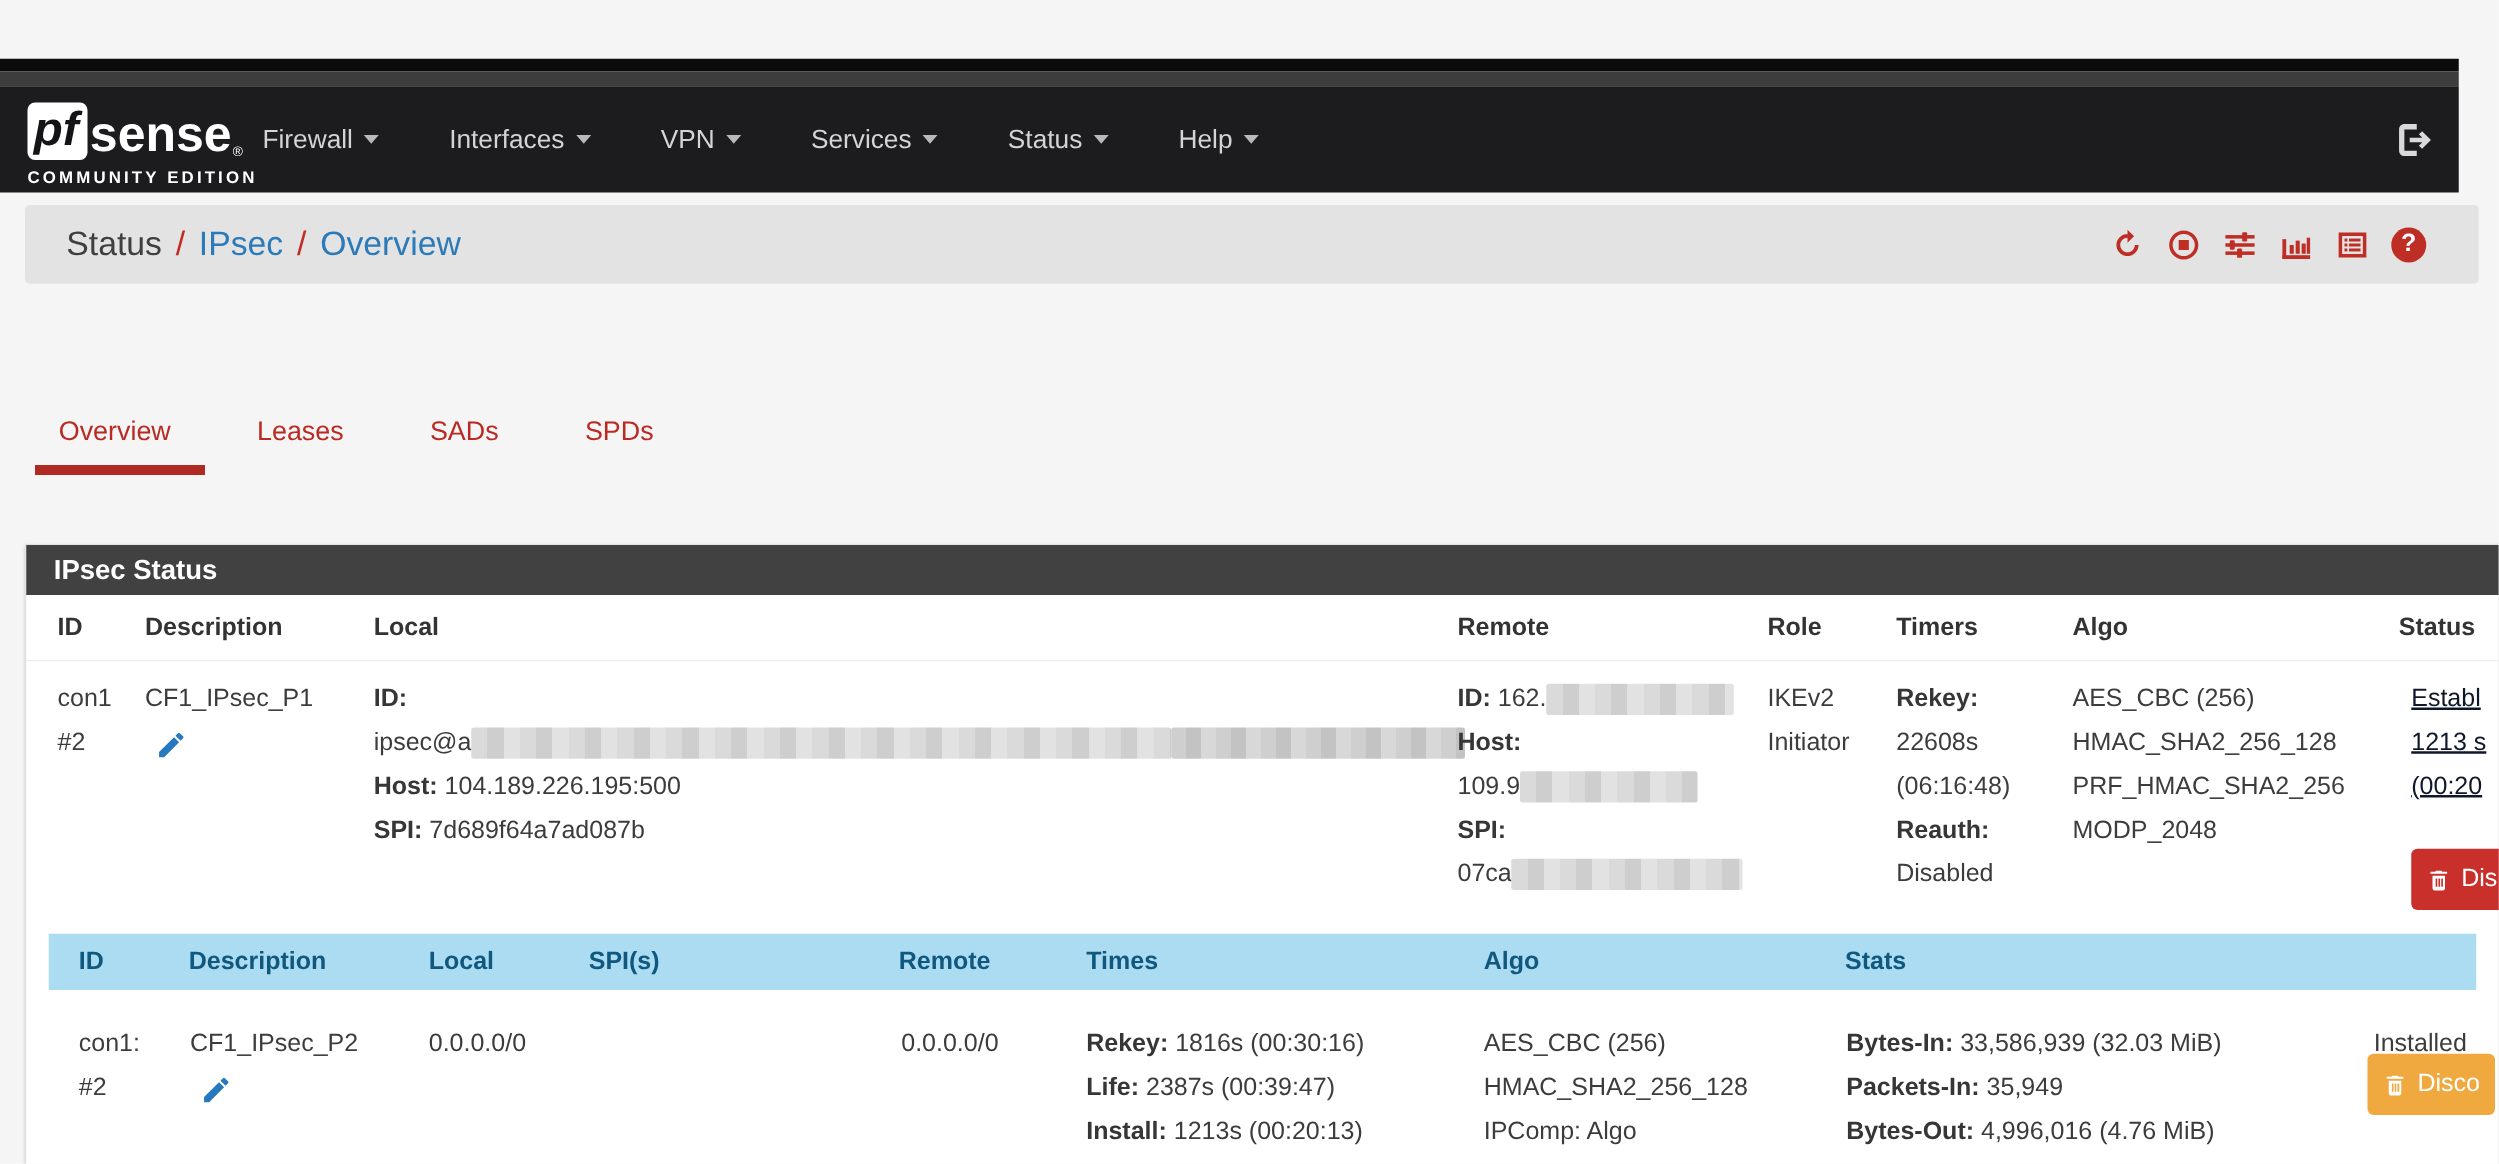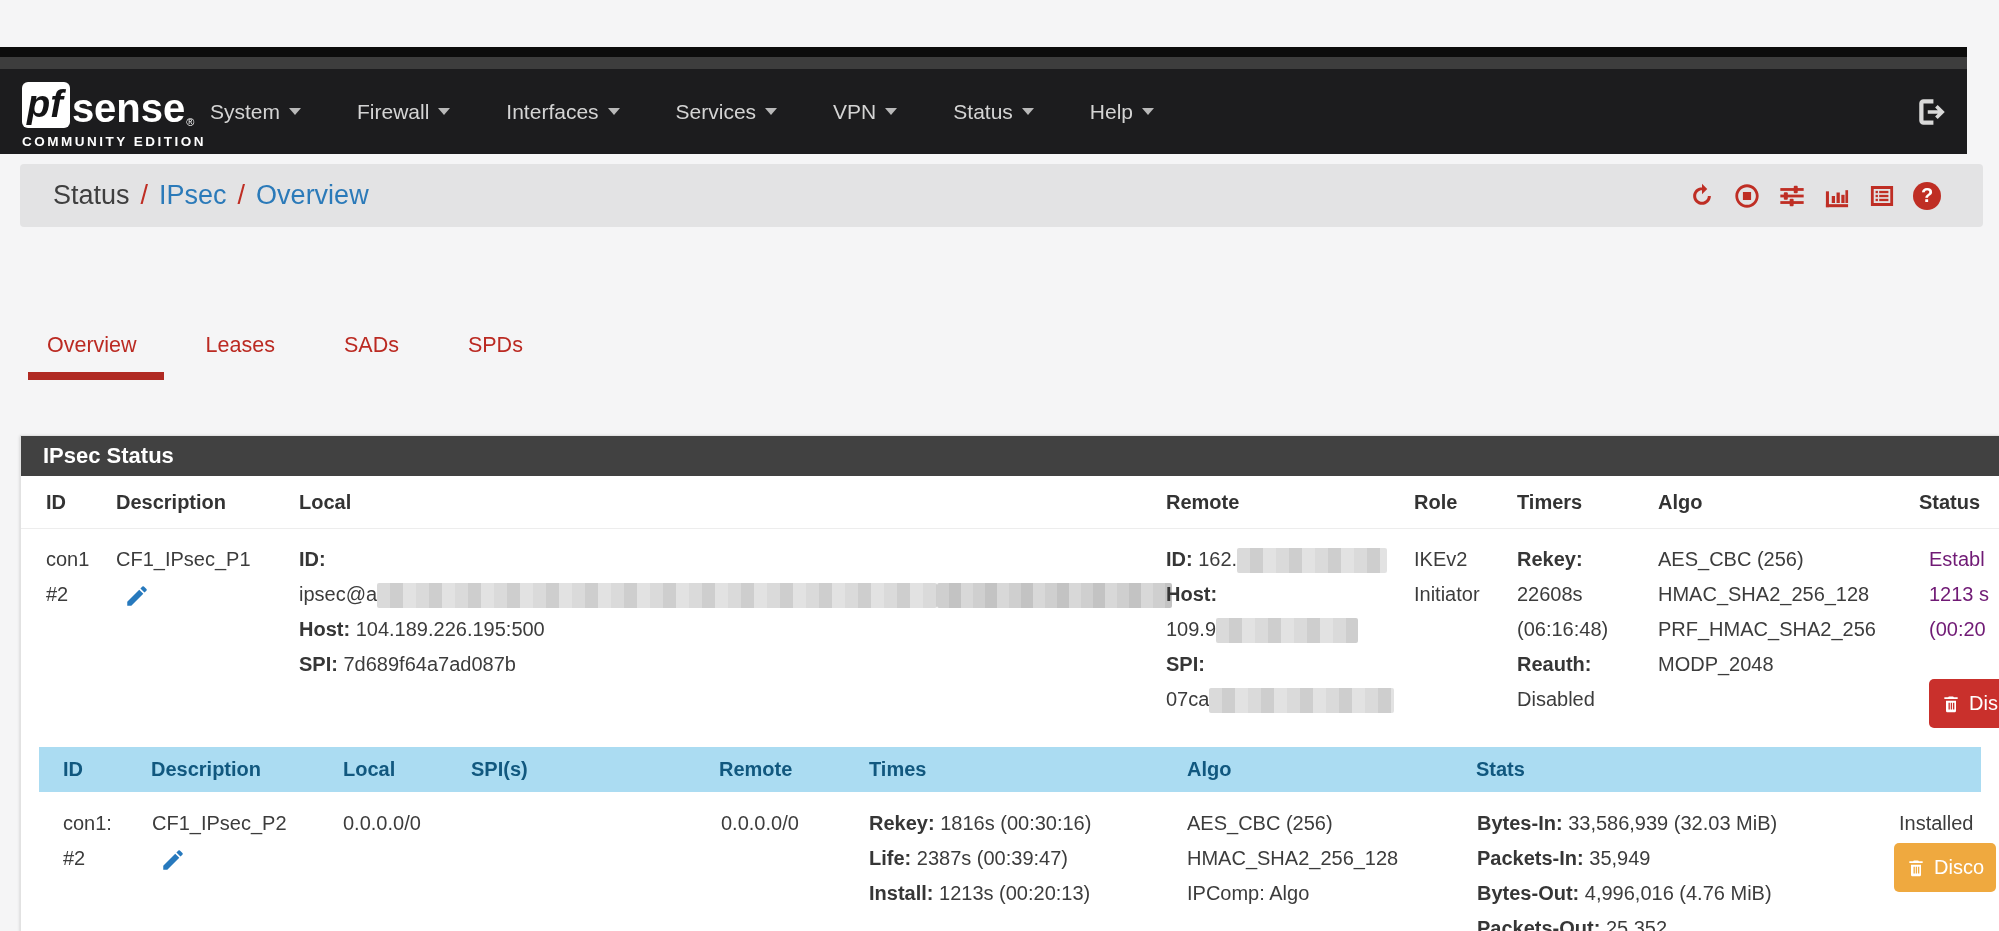--- a/index.html
+++ b/index.html
@@ -91,73 +91,69 @@
 
   .redact {
     display:inline-block; height:25px; vertical-align:middle; border-radius:2px;
     background:repeating-linear-gradient(90deg,#dadada 0 13px,#cecece 13px 26px,#e2e2e2 26px 39px);
   }
   .redact.d2 { background:repeating-linear-gradient(90deg,#cfcfcf 0 12px,#c3c3c3 12px 24px,#d8d8d8 24px 36px); }
 
   .pencil { width:26px; height:26px; margin-top:6px; margin-left:8px; cursor:pointer; }
   .pencil svg { width:26px; height:26px; fill:#2779bd; }
 
-  .status-green { color:#701a75; }
+  .status-green { color:#0f172a;text-decoration:underline; }
   .btn-disc {
     position:absolute; display:flex; align-items:center; gap:8px;
     border-radius:5px; color:#fff; font-size:20px; padding:7px 12px; cursor:pointer; white-space:nowrap;
   }
   .btn-red { background:#c9302c; }
   .btn-orange { background:#efa93f;text-align:center; }
   .btn-disc svg { width:20px; height:22px; fill:#fff; }
 
   
   .child-hd {
     position:relative; margin:0 18px; height:45px; background:#abdcf2;
     font-weight:bold; color:#11587f; font-size:20px;
   }
   .child-hd .col { line-height:45px; }
   .childrow { height:174px; }
-  .childrow .col { padding-top:14px; }
+  .childrow .col { padding-top:26px; }
 </style>
 </head>
 <body>
 
 <div class="page">
 
   <div class="strip1"></div>
   <div class="strip2"></div>
   <div class="navbar">
     <div class="logo">
       <div class="logo-row">
         <span class="logo-pf">pf</span>
         <span class="logo-sense">sense</span>
         <span class="logo-reg">®</span>
       </div>
       <div class="logo-sub">COMMUNITY EDITION</div>
     </div>
     <div class="nav-menu">
       <div class="nav-item">
-          <span>System</span>
-          <span class="caret"></span>
-        </div>
-      <div class="nav-item">
           <span>Firewall</span>
           <span class="caret"></span>
         </div>
       <div class="nav-item">
           <span>Interfaces</span>
           <span class="caret"></span>
         </div>
       <div class="nav-item">
+          <span>VPN</span>
+          <span class="caret"></span>
+        </div>
+      <div class="nav-item">
           <span>Services</span>
-          <span class="caret"></span>
-        </div>
-      <div class="nav-item">
-          <span>VPN</span>
           <span class="caret"></span>
         </div>
       <div class="nav-item">
           <span>Status</span>
           <span class="caret"></span>
         </div>
       <div class="nav-item">
           <span>Help</span>
           <span class="caret"></span>
         </div>

